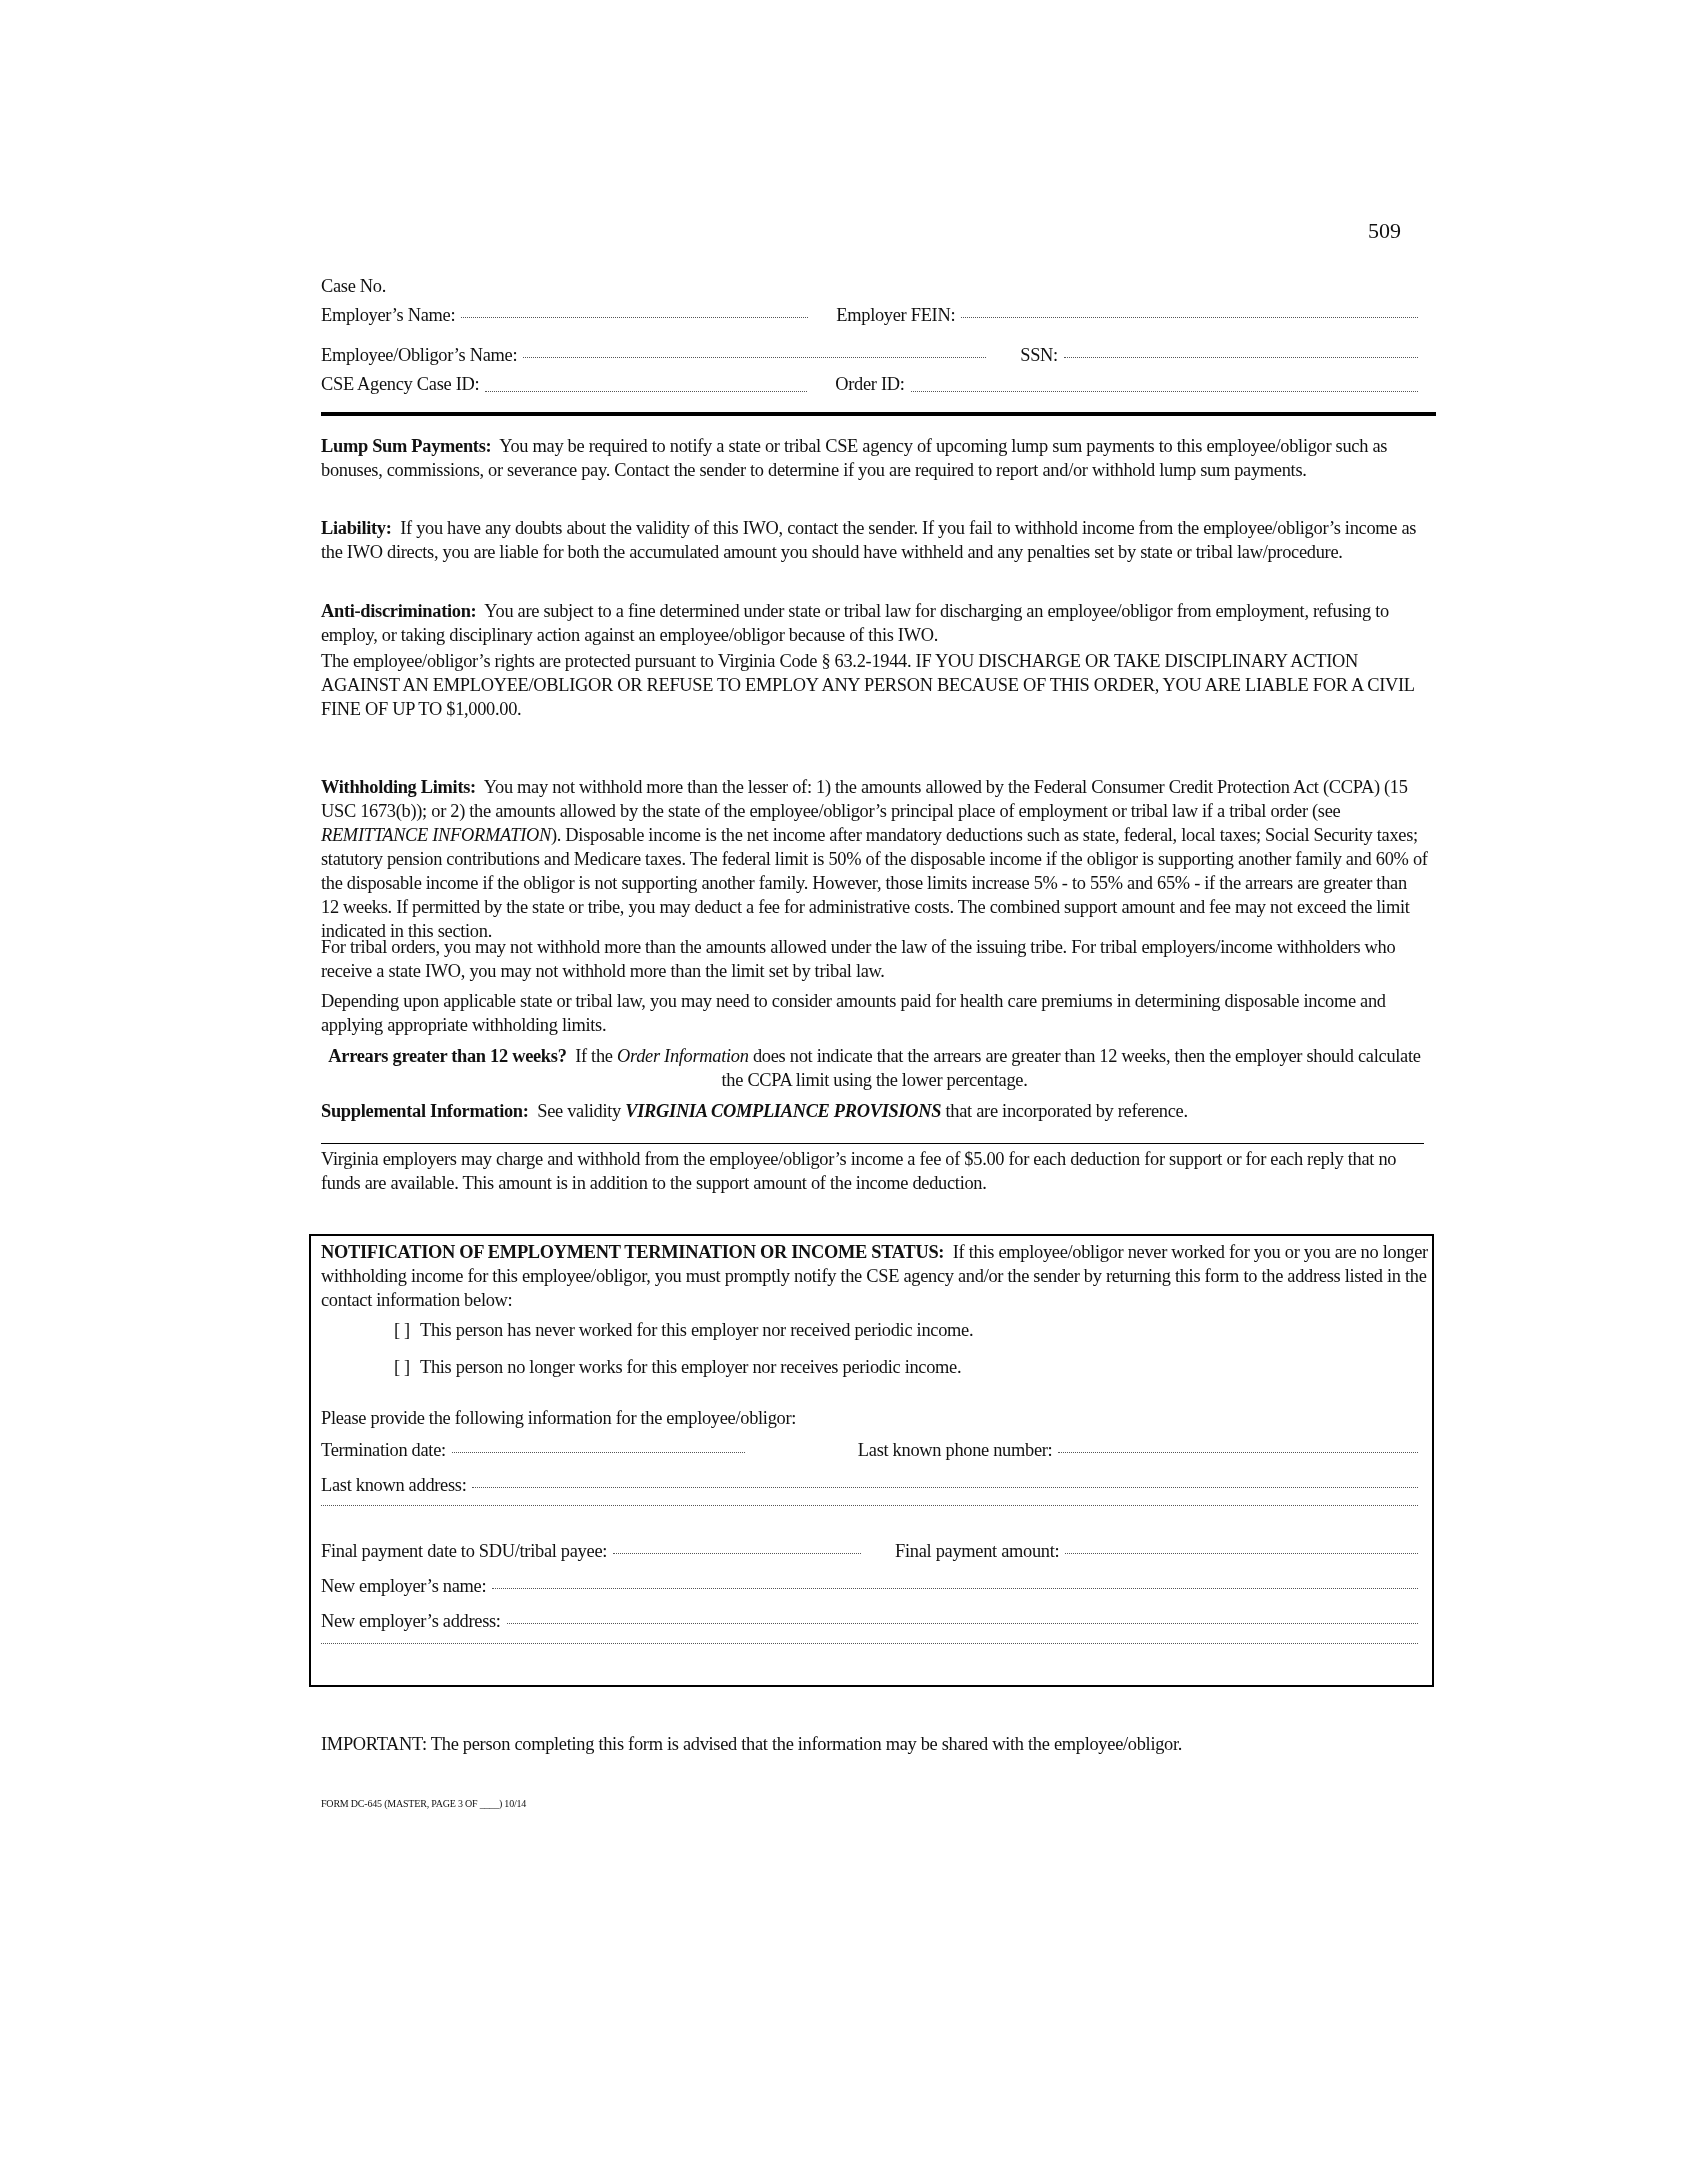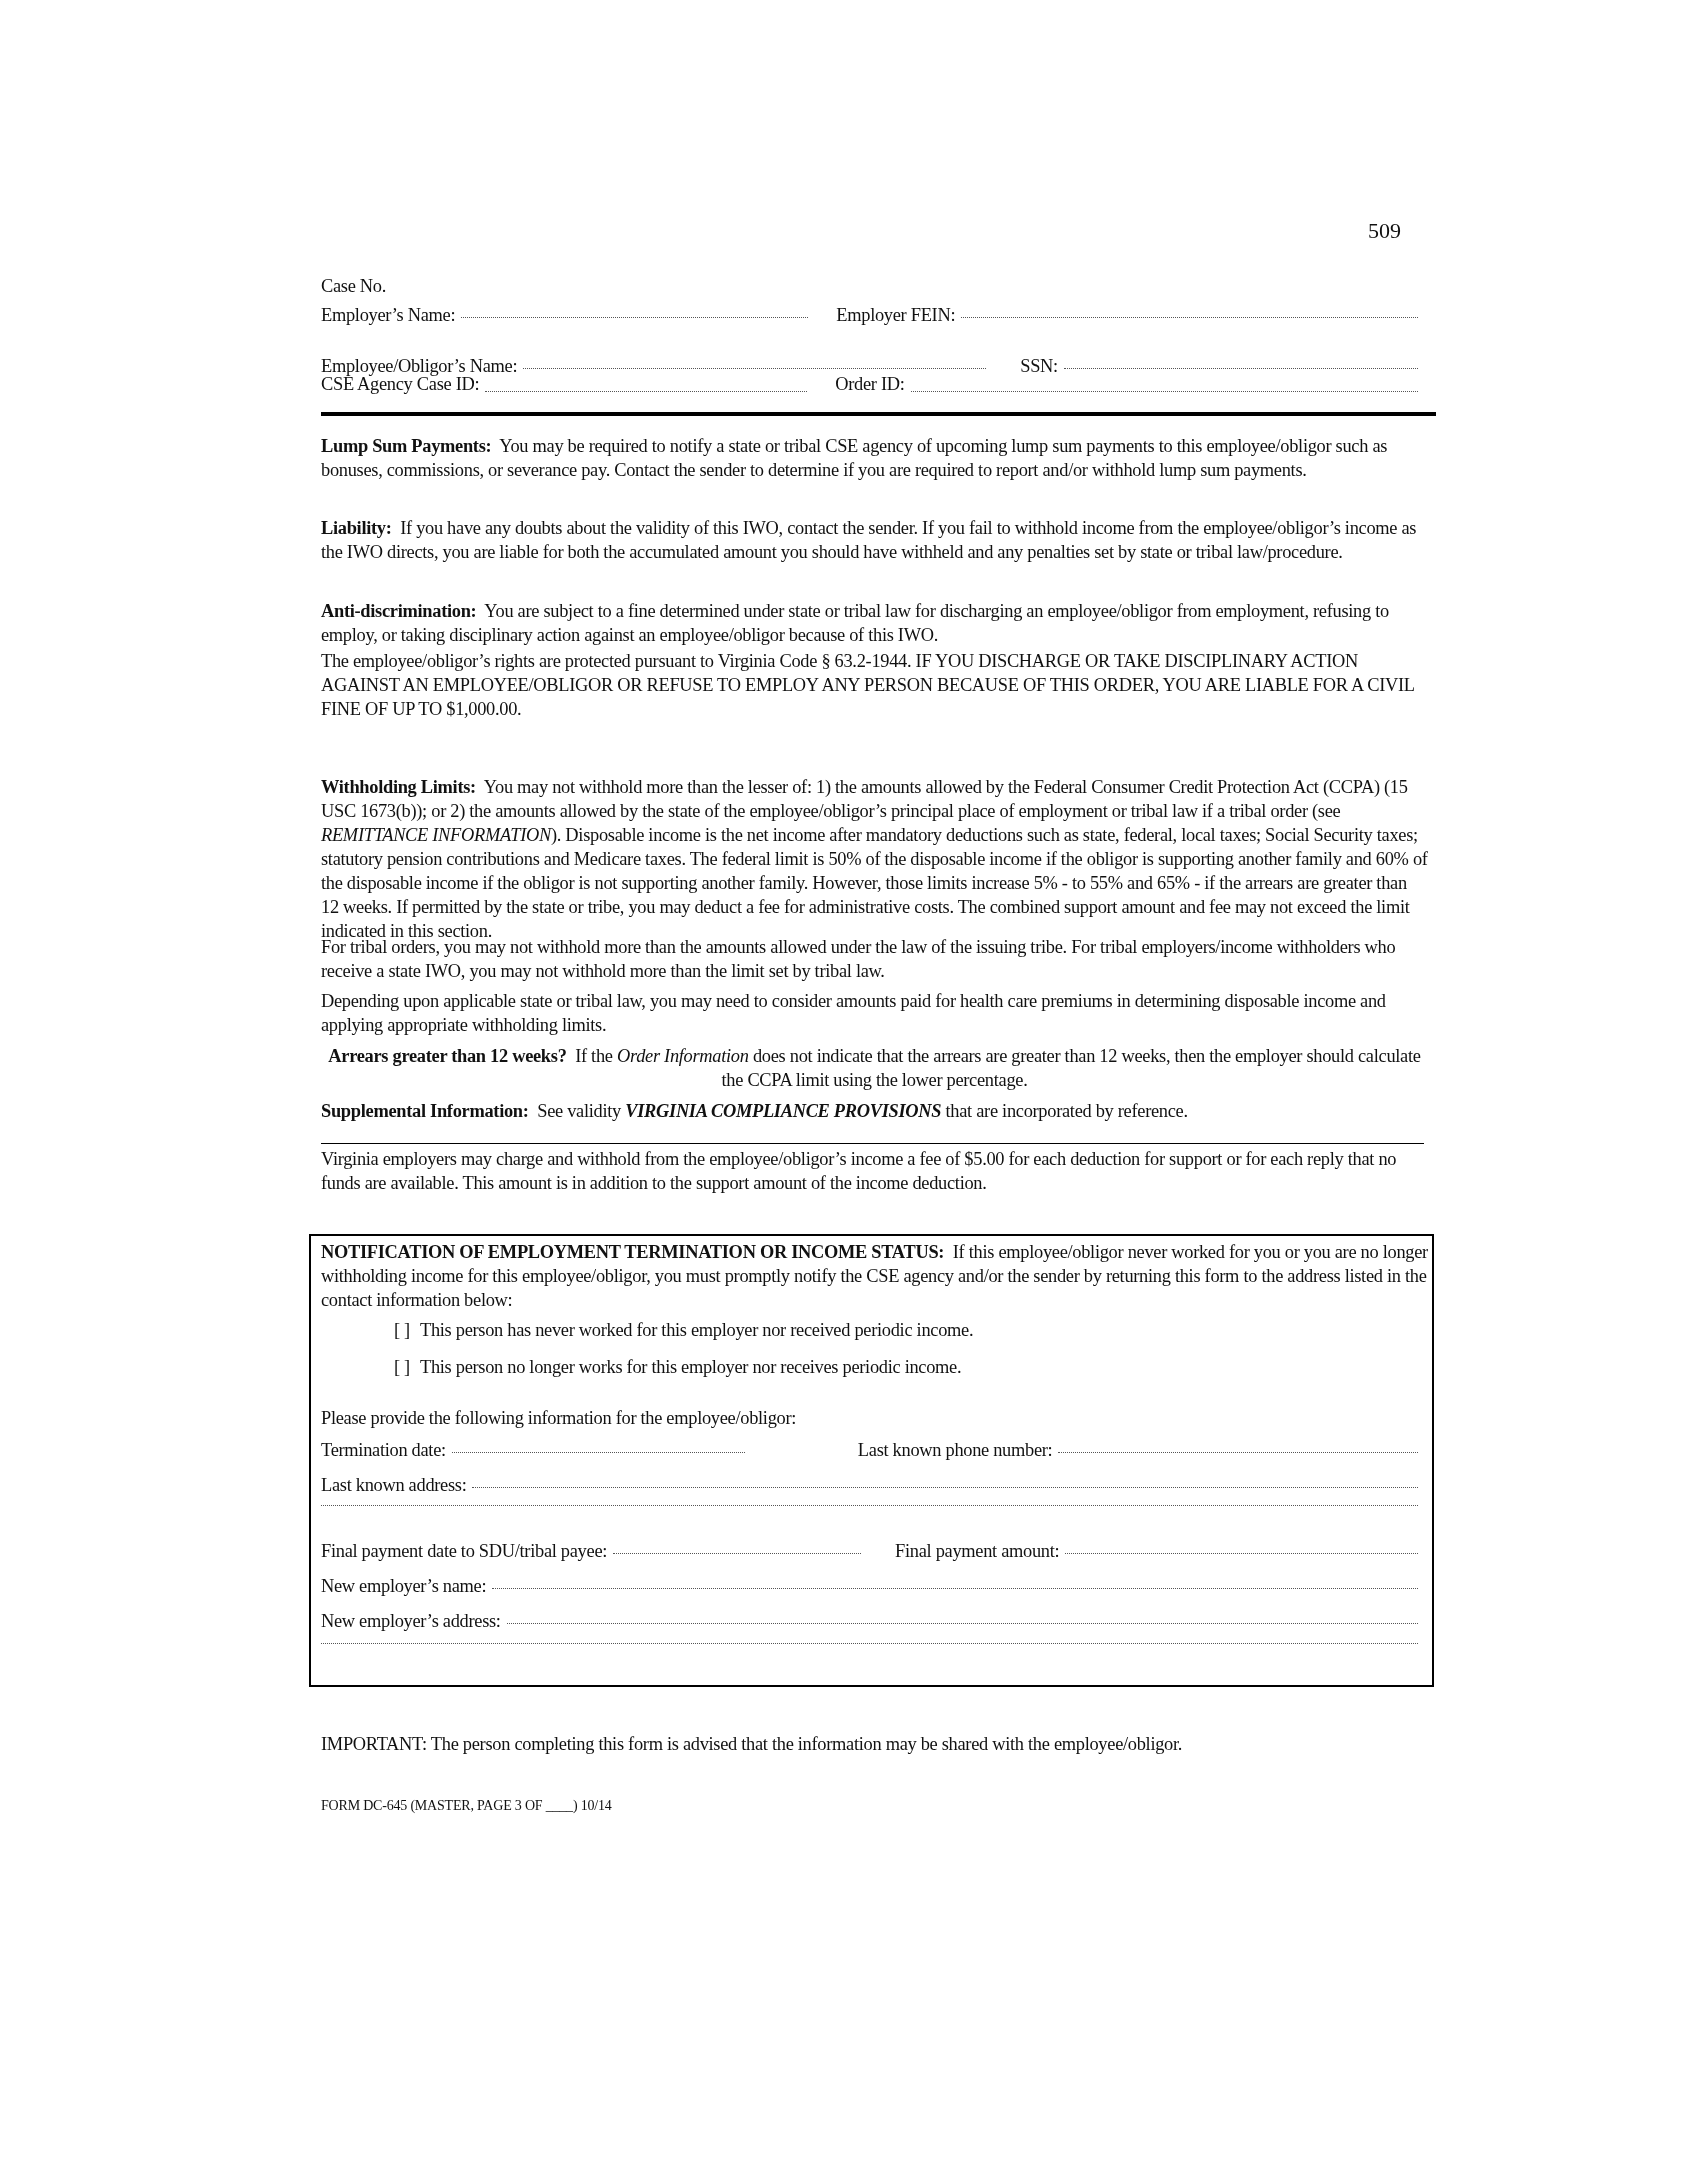--- a/index.html
+++ b/index.html
@@ -14,38 +14,38 @@
   .gap { flex: none; }
   .rule-thick { left: 321px; width: 1115px; height: 4px; background: #000; top: 412px; }
   .para { position: absolute; left: 321px; width: 1107px; font-size: 18.4px; line-height: 24px; letter-spacing: -0.3px; }
   .b { font-weight: bold; }
   .i { font-style: italic; }
   .u { }
   .thin-rule { position: absolute; left: 321px; width: 1103px; height: 1px; background: #000; top: 1143px; }
   .box { position: absolute; left: 309px; top: 1234px; width: 1125px; height: 453px; border: 2px solid #000; box-sizing: border-box; }
   .check { position: absolute; left: 394px; font-size: 18.4px; letter-spacing: -0.3px; }
   .check .br { margin-right: 10px; }
-  .footer { left: 321px; top: 1798px; font-size: 14px; letter-spacing: -0.2px; }
+  .footer { left: 321px; top: 1798px; font-size: 10px; letter-spacing: -0.2px; }
 </style>
 </head>
 <body>
 
 <div class="abs page-num">509</div>
 
 <div class="abs col" style="top:274px;">Case No.</div>
 
 <div class="row" style="top:305px;">
   <span class="lbl">Employer’s Name:</span>
   <span class="dots" style="flex:0 0 347px;"></span>
   <span class="gap" style="width:22px;"></span>
   <span class="lbl">Employer FEIN:</span>
   <span class="dots"></span>
 </div>
 
-<div class="row" style="top:356px;justify-content:space-between;">
+<div class="row" style="top:345px;justify-content:space-between;">
   <span class="lbl">Employee/Obligor’s Name:</span>
   <span class="dots" style="flex:0 0 463px;"></span>
   <span class="gap" style="width:28px;"></span>
   <span class="lbl">SSN:</span>
   <span class="dots"></span>
 </div>
 
 <div class="row" style="top:374px;align-items:flex-end;">
   <span class="lbl">CSE Agency Case ID:</span>
   <span class="dots" style="flex:0 0 322px;"></span>

